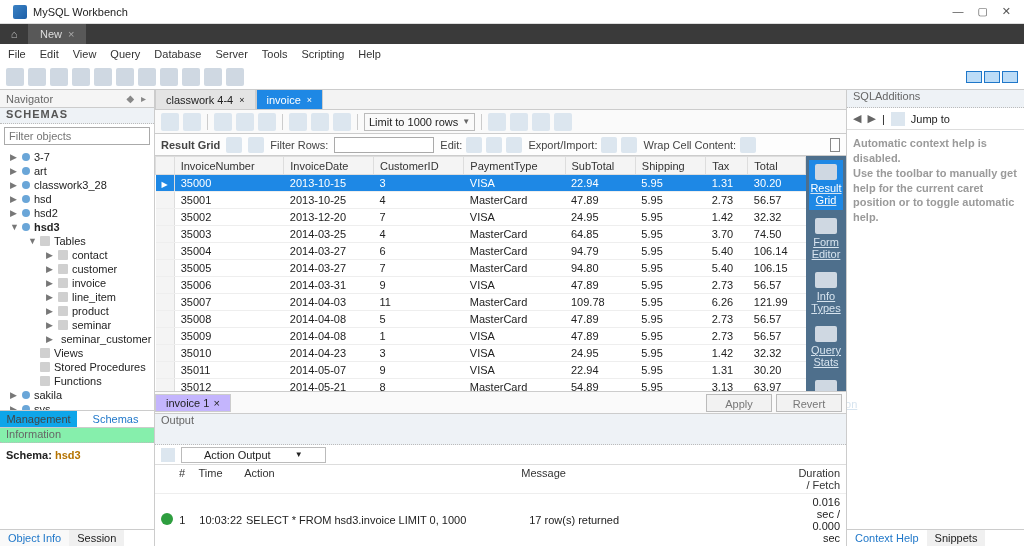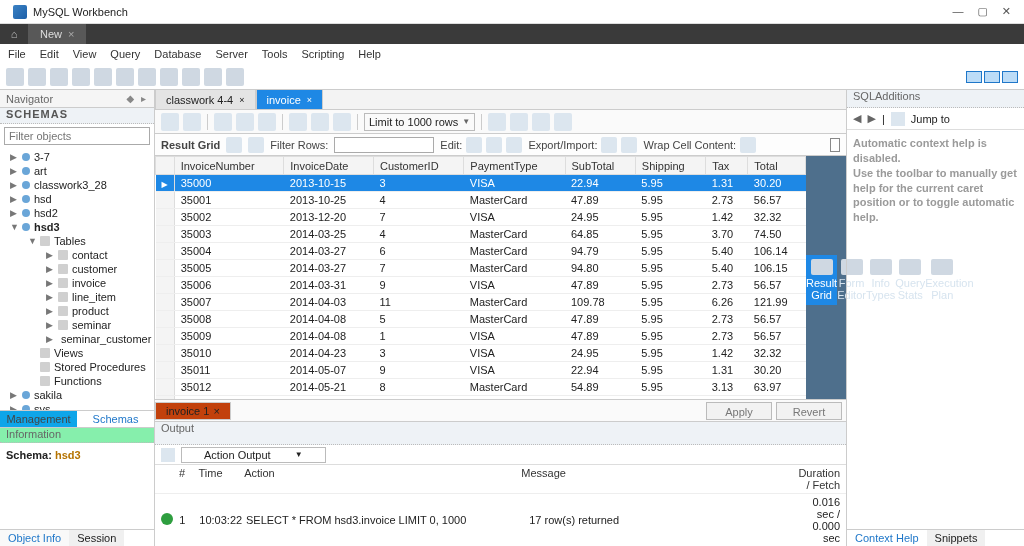--- a/index.html
+++ b/index.html
@@ -80,32 +80,32 @@
 .tablewrap { flex:1; display:flex; min-height:0; }
 .grid-outer { flex:1; overflow:auto; }
 table.data { border-collapse:collapse; width:100%; }
 table.data th { background:#f4f4f4; border:1px solid #ddd; padding:2px 6px; text-align:left; font-weight:normal; color:#333; height:18px; }
 table.data td { border-bottom:1px solid #eee; padding:2px 6px; height:16px; }
 table.data td.gutter { width:18px; background:#f4f4f4; border-right:1px solid #ddd; }
 table.data tr.selected td { background:#1e88e5; color:#fff; }
 table.data tr.selected td.gutter { background:#1e88e5; }
 table.data tr.selected td.gutter::before { content:"▶"; font-size:8px; }
 
-.gridside { width:40px; background:#4e6f8c; display:flex; flex-direction:row; align-items:center; color:#d7e4ef; font-size:9px; }
+.gridside { width:40px; background:#4e6f8c; display:flex; flex-direction:column; align-items:center; color:#d7e4ef; font-size:9px;text-decoration:underline; }
 .gridside .gsbtn { width:34px; text-align:center; padding:4px 0; margin-top:4px; }
 .gridside .gsbtn.active { background:#1e88e5; color:#fff; }
 .gridside .gsbtn .gic { width:22px; height:16px; background:#cfd8e2; margin:0 auto 2px; border-radius:2px; }
 
 .resulttabs { height:22px; display:flex; align-items:center; border-top:1px solid #ccc; background:#fafafa; }
-.resulttabs .rtab { padding:2px 10px; background:#c2410c; border:1px solid #ccc; display:flex; align-items:center; gap:4px; }
+.resulttabs .rtab { padding:2px 10px; background:#c4b5fd; border:1px solid #ccc; display:flex; align-items:center; gap:4px; }
 .resulttabs .rtspacer { flex:1; }
 .resulttabs .rbtn { width:66px; height:18px; text-align:center; line-height:18px; border:1px solid #bbb; background:#f2f2f2; color:#777; margin-right:4px; }
 
 
-.outputhdr { height:24px; background:#eef2f6; border-top:1px solid #ccc; border-bottom:1px dotted #bbb; padding:0 6px; color:#666; }
+.outputhdr { height:32px; background:#eef2f6; border-top:1px solid #ccc; border-bottom:1px dotted #bbb; padding:0 6px; color:#666; }
 .outputctrl { height:20px; display:flex; align-items:center; gap:6px; padding:0 6px; border-bottom:1px solid #ddd; }
 .outputctrl .aolabel { border:1px solid #bbb; padding:0 22px; height:16px; display:flex; align-items:center; gap:24px; }
 .outputgrid { }
 .outputgrid .ohdr { display:flex; padding:2px 6px; color:#333; border-bottom:1px solid #eee; }
 .outputgrid .orow { display:flex; padding:2px 6px; align-items:center; }
 .ocol-status { width:22px; }
 .ocol-num { width:24px; }
 .ocol-time { width:56px; }
 .ocol-action { width:340px; }
 .ocol-msg { width:340px; }

